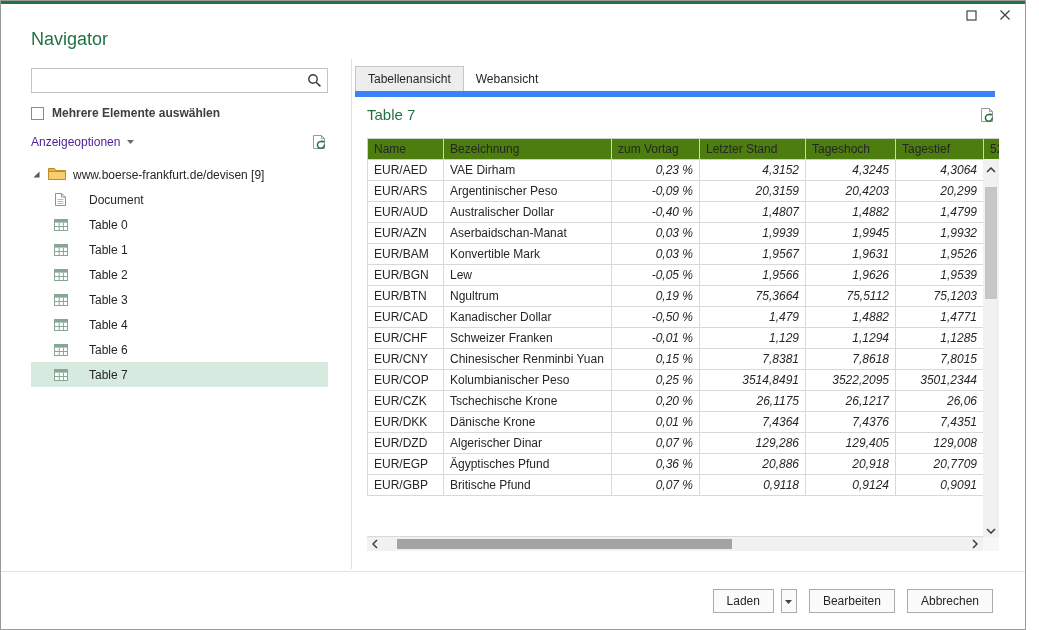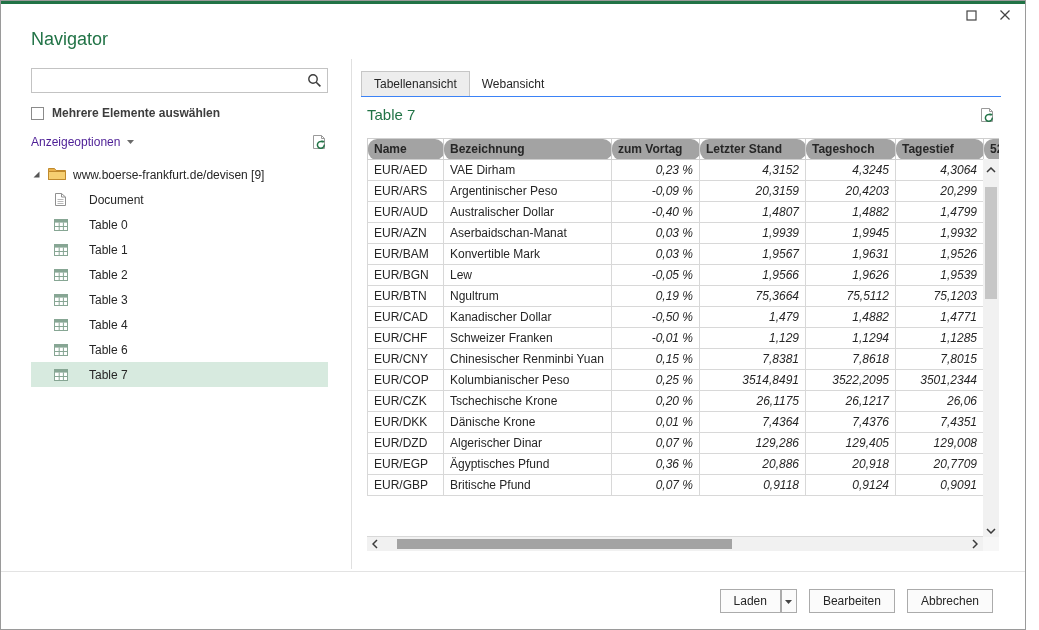--- a/index.html
+++ b/index.html
@@ -31,55 +31,55 @@
 
   .tree-root { display:flex; align-items:center; gap:7px; height:25px; font-size:12px; }
   .expand-triangle { display:flex; width:10px; justify-content:center; }
   .tree-item { display:flex; align-items:center; gap:21px; height:25px; padding-left:22px; width:297px; font-size:12px; }
   .tree-item.selected { background:#d7eadf; }
   .tree-icon { display:flex; width:15px; justify-content:center; flex:none; }
   .tree-label { white-space:nowrap; }
 
   
   .right-pane { position:absolute; left:351px; top:3px; right:0; bottom:58px; }
-  .tabs { position:absolute; left:9px; top:68px; width:640px; height:25px; display:flex; align-items:flex-end; border-bottom:1px solid #3b82f6; font-size:12px; }
+  .tabs { position:absolute; left:3px; top:68px; width:640px; height:25px; display:flex; align-items:flex-end; border-bottom:6px solid #3b82f6; font-size:12px; }
   .tab { padding:5px 12px 5px 12px; color:#262626; }
   .tab.active { background:#ededed; border:1px solid #c6c6c6; border-bottom:none; }
   .preview-title { position:absolute; left:15px; top:102px; color:#217346; font-size:15px; font-weight:400; }
   .preview-refresh { position:absolute; left:627px; top:103px; }
 
   .table-viewport { position:absolute; left:15px; top:134px; width:632px; height:413px; }
   .table-clip { position:absolute; left:0; top:0; width:632px; height:399px; overflow:hidden; border-bottom:1px solid #d8d8d8; }
   table.preview { border-collapse:collapse; table-layout:fixed; width:660px; }
   table.preview th, table.preview td {
     height:20px; line-height:20px; padding:0 6px; font-size:12px;
     border:1px solid #d8d8d8; overflow:hidden; white-space:nowrap; text-align:left;
   }
-  table.preview th { background:#a3a3a3; font-weight:bold; border-color:#cfcfcf;border-radius:9px; }
+  table.preview th { background:#4d7c0f; font-weight:normal; border-color:#cfcfcf; }
   table.preview td.num { text-align:right; font-style:italic; }
 
   
   .vscroll { position:absolute; top:21px; right:0; width:16px; height:378px; background:#f1f1f1; }
   .vscroll .sb-btn { position:absolute; left:0; width:16px; height:17px; display:flex; align-items:center; justify-content:center; }
   .vscroll .sb-up { top:0; }
   .vscroll .sb-down { bottom:0; }
   .vthumb { position:absolute; left:2px; top:28px; width:12px; height:112px; background:#c6c6c6; }
   .hscroll { position:absolute; left:0; bottom:0; width:616px; height:14px; background:#f1f1f1; }
   .hscroll .sb-btn { position:absolute; top:0; width:16px; height:14px; display:flex; align-items:center; justify-content:center; }
   .hscroll .sb-left { left:0; }
   .hscroll .sb-right { right:0; }
   .hthumb { position:absolute; top:2px; left:30px; width:335px; height:10px; background:#a3a3a3; }
   .sb-corner { position:absolute; right:0; bottom:0; width:16px; height:14px; background:#f7f7f7; }
 
   
   .footer { position:absolute; left:0; right:0; bottom:0; height:58px; border-top:1px solid #e3e3e3; background:#fff;
             display:flex; align-items:center; justify-content:flex-end; padding-right:32px; gap:12px; }
   .btn { height:24px; background:#fbfbfb; border:1px solid #ababab; font-size:12px; color:#262626;
          display:flex; align-items:center; justify-content:center; padding:0 13px; }
-  .split { display:flex; gap:0; }
+  .split { display:flex; gap:7px; }
   .btn.arrow { padding:0 4px; width:16px; }
 </style>
 </head>
 <body>
 
 <div class="window">
   <div class="accent-bar"></div>
 
   <div class="win-controls">
     <div class="win-btn">

